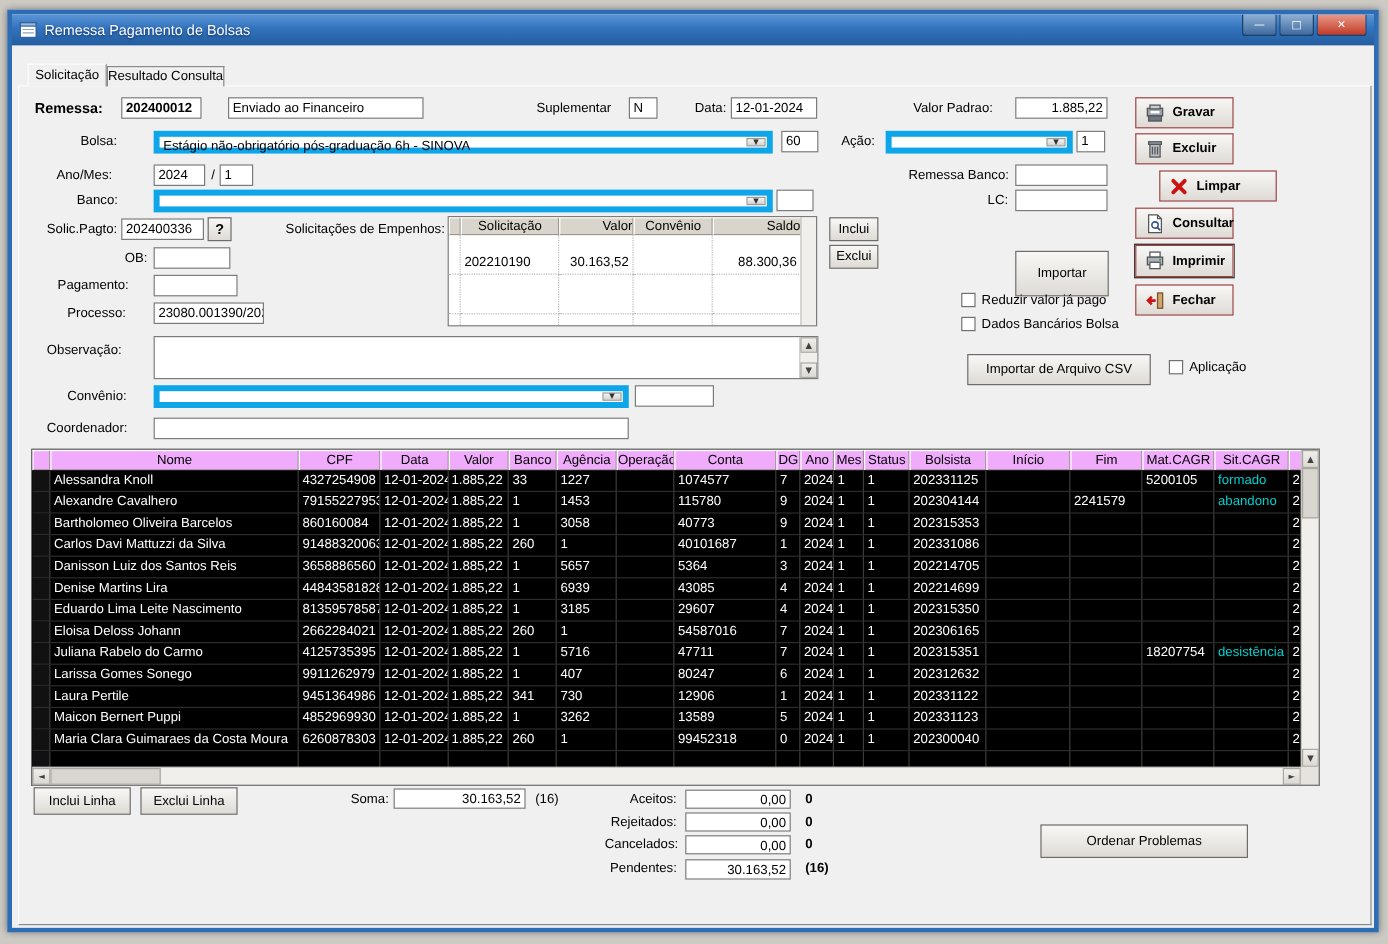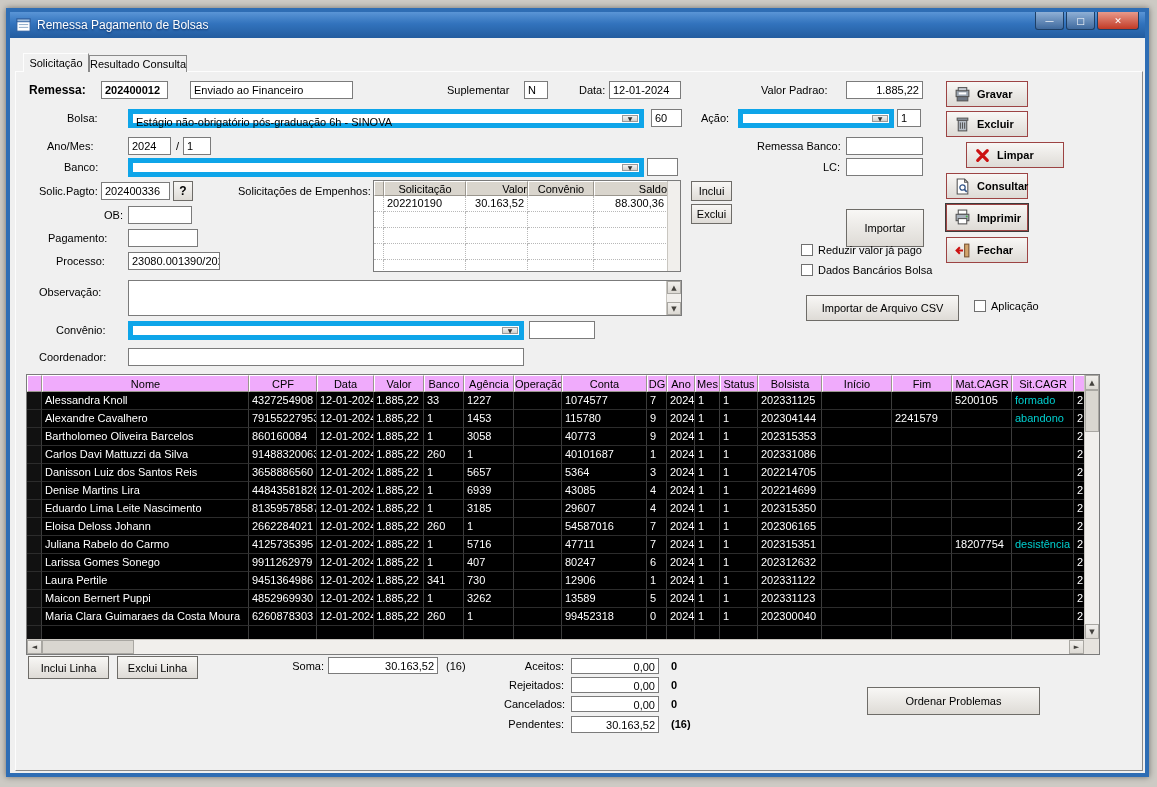--- a/index.html
+++ b/index.html
@@ -39,21 +39,21 @@
   .c0{width:15px;}.c1{width:207px;}.c2{width:68px;}.c3{width:57px;}
   .c4{width:50px;}.gc.c4{text-align:right;padding-left:0;padding-right:4px;}
   .c5{width:40px;}.c6{width:50px;}.c7{width:48px;}.c8{width:85px;}.c9{width:20px;}
   .c10{width:28px;}.c11{width:25px;}.c12{width:38px;}.c13{width:64px;}.c14{width:70px;}
   .c15{width:60px;}.c16{width:60px;}.c17{width:62px;}.c18{width:40px;}
   
   .egrid{position:absolute;left:363px;top:142px;width:308px;height:92px;border:1px solid #7b7b7b;background:#fff;box-sizing:border-box;z-index:2;overflow:hidden;}
   .emp-head{display:flex;overflow:hidden;background:#d9d5cd;height:15px;}
   .ehc{flex:0 0 auto;height:15px;line-height:14px;text-align:center;background:#d9d5cd;border-right:1px solid #9a968e;border-bottom:1px solid #9a968e;border-top:1px solid #fff;border-left:1px solid #fff;font-size:11px;box-sizing:border-box;overflow:hidden;white-space:nowrap;}
   .erow{display:flex;}
-  .ec{flex:0 0 auto;height:16px;line-height:15px;font-size:11px;padding:0 3px;border-right:1px dotted #b8b8b8;border-bottom:1px dotted #b8b8b8;box-sizing:border-box;overflow:hidden;white-space:nowrap;}
+  .ec{flex:0 0 auto;height:16px;line-height:15px;font-size:11px;padding:16px 3px;border-right:1px dotted #b8b8b8;border-bottom:1px dotted #b8b8b8;box-sizing:border-box;overflow:hidden;white-space:nowrap;}
   .e0{width:10px;}.e1{width:82px;}.e2{width:62px;text-align:right;}.e3{width:66px;}.e4{width:74px;text-align:right;}
   .emp-scroll{position:absolute;right:0;top:0;bottom:0;width:12px;background:#f1efec;border-left:1px solid #c9c6c0;}
   
   .sb{position:absolute;background:#f1efec;box-sizing:border-box;z-index:3;}
   .sb-btn{position:absolute;background:linear-gradient(#f1efec,#dcd9d3);border:1px solid #a9a7a2;display:flex;align-items:center;justify-content:center;font-size:7px;color:#44423e;font-family:"DejaVu Sans",sans-serif;box-sizing:border-box;}
   .sb-thumb{position:absolute;background:#d9d6d0;border:1px solid #a9a7a2;box-sizing:border-box;}
   .corner{position:absolute;right:0;bottom:0;width:15px;height:15px;background:#e6e3de;z-index:3;}
   .icon{display:inline-flex;flex:0 0 auto;}
 </style>
 </head>

